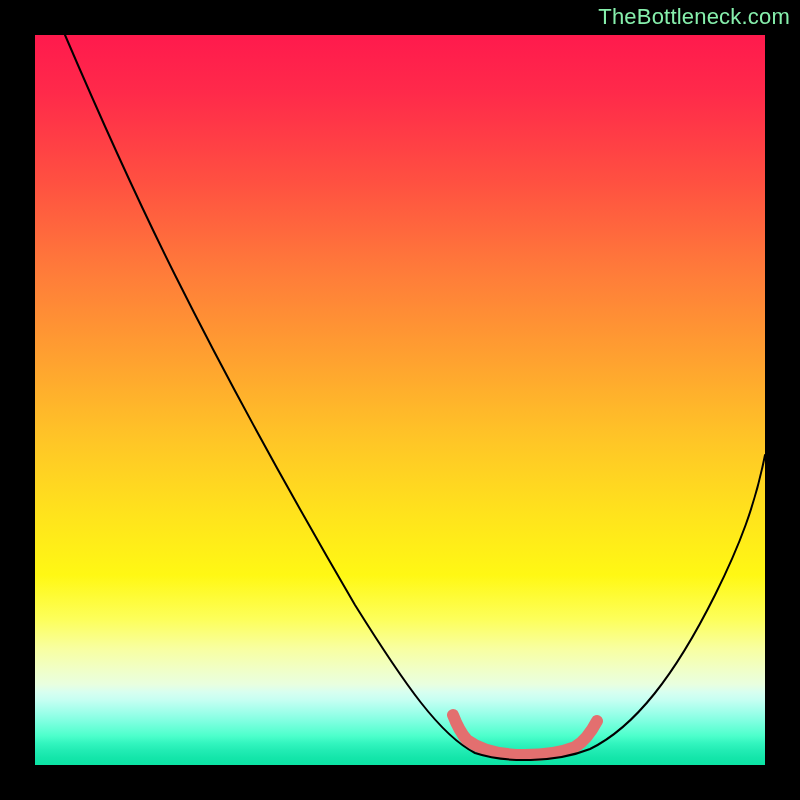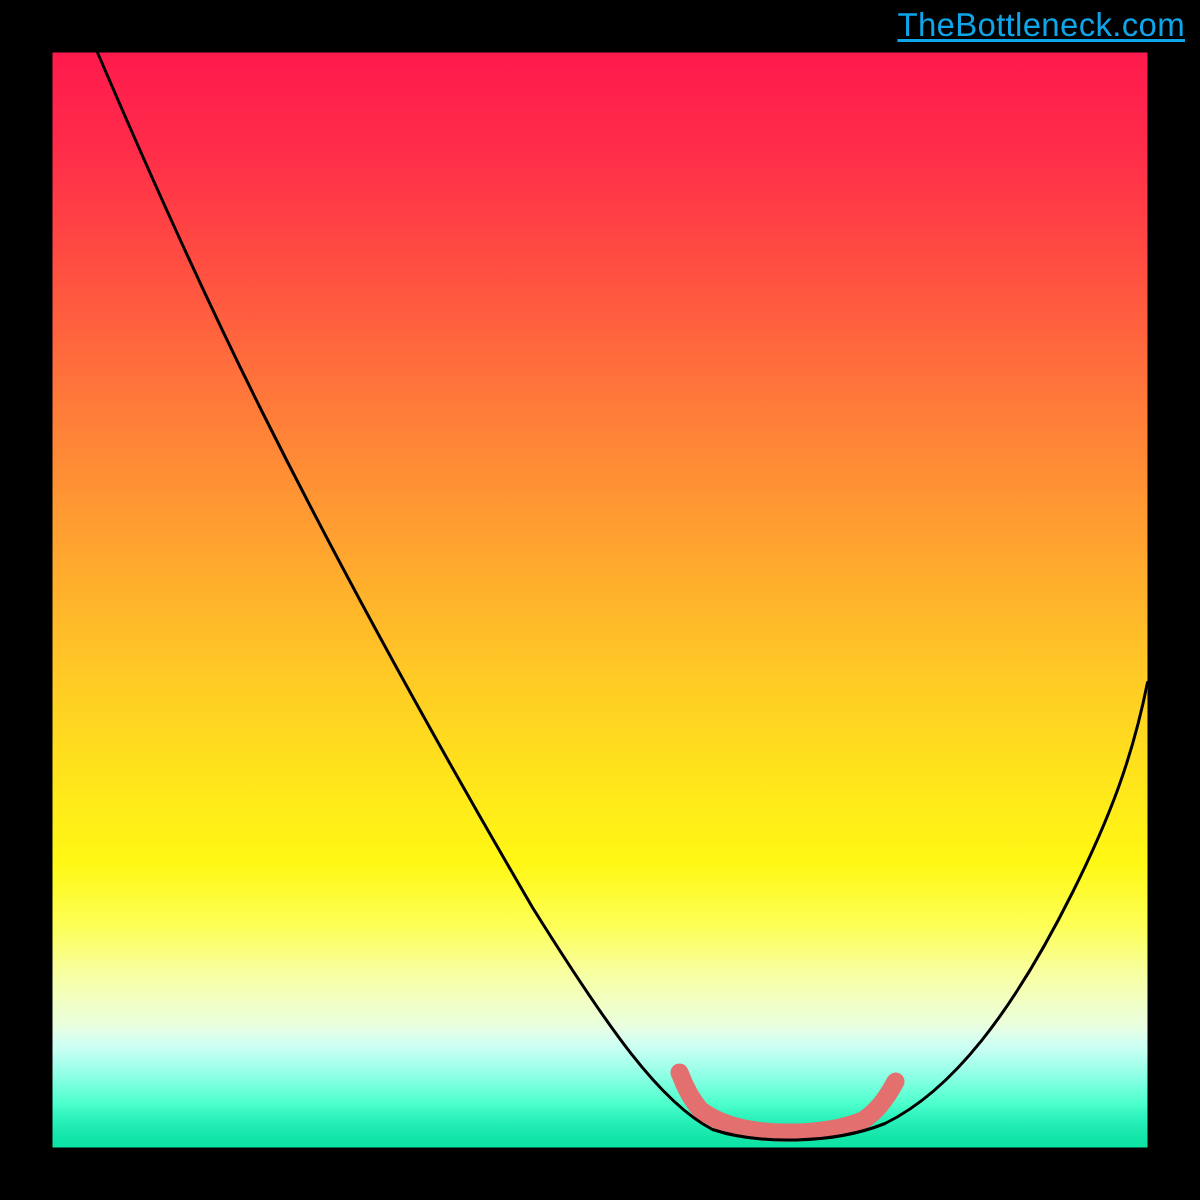--- a/index.html
+++ b/index.html
@@ -15,23 +15,22 @@
     width: 800px;
     height: 800px;
     background: #000000;
   }
   .watermark {
     position: absolute;
     top: 4px;
     right: 10px;
     font-family: Arial, Helvetica, sans-serif;
     font-size: 22px;
-    color: #0ea5e9;
+    color: #86efac;
     letter-spacing: 0.2px;
-    text-decoration: underline;
   }
   .plot-area {
     position: absolute;
     left: 35px;
     top: 35px;
     width: 730px;
     height: 730px;
     
   }
   .gradient {

